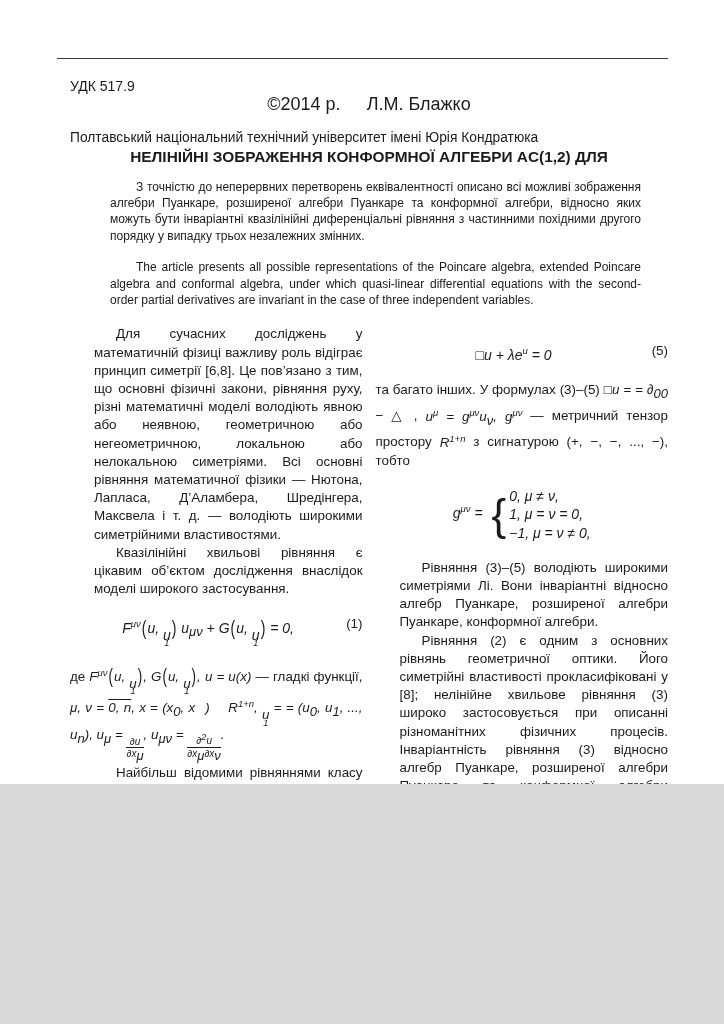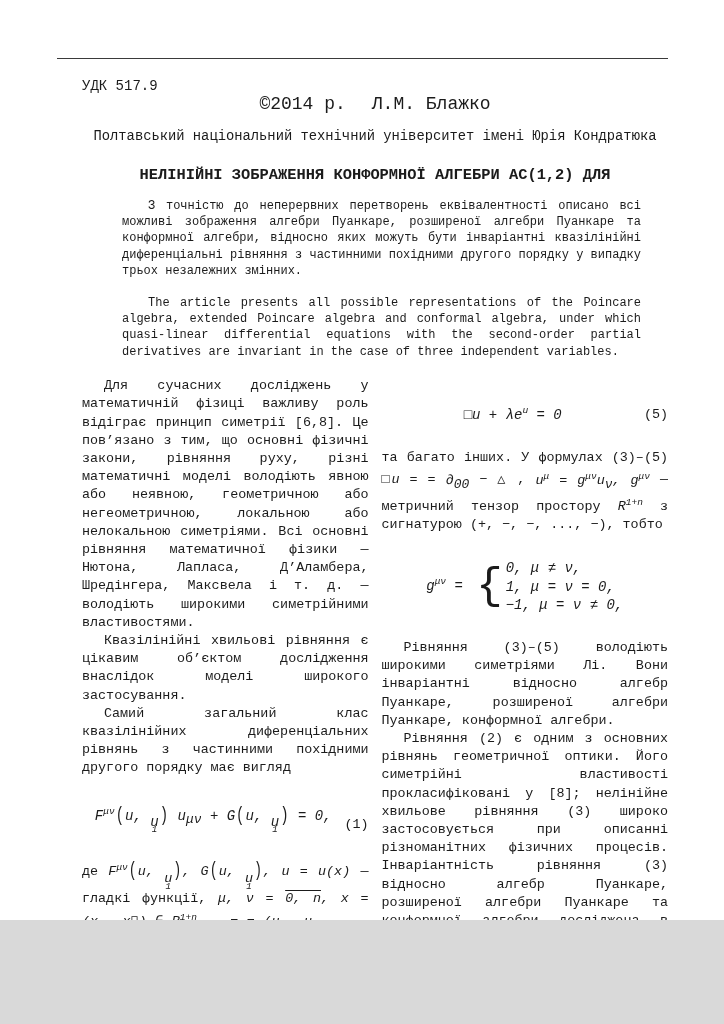--- a/index.html
+++ b/index.html
@@ -1,34 +1,34 @@
 <!DOCTYPE html>
 <html><head>
 <meta charset="utf-8">
 <style>
   html,body{margin:0;padding:0;background:#d9d9d9;}
   .page{
-    width:724px;height:920px;background:#ffffff;position:relative;
-    font-family:Liberation Mono, monospace;color:#1b1b1b;
-    box-sizing:border-box;overflow:hidden;padding-left:12px;
+    width:724px;height:784px;background:#ffffff;position:relative;
+    font-family:Liberation Sans, sans-serif;color:#1b1b1b;
+    box-sizing:border-box;overflow:hidden;
   }
   .toprule{position:absolute;top:58px;left:57px;width:611px;border-top:1.4px solid #3a3a3a;}
   .content{padding:78px 56px 0 70px;}
   .udc{font-size:14px;}
   .copyline{display:flex;justify-content:center;gap:26px;font-size:18px;}
-  .affil{text-align:center;font-size:13.8px;margin-top:15px;}
-  .title{text-align:center;font-weight:bold;font-size:15.4px;line-height:21.5px;margin-top:21px;}
+  .affil{font-size:13.8px;margin-top:15px;}
+  .title{text-align:center;font-weight:bold;font-size:15.4px;line-height:21.5px;margin-top:1px;}
   .abs{margin:11px 27px 0 40px;font-size:12px;line-height:16.4px;text-align:justify;text-indent:26px;}
   .abs.en{margin-top:15px;}
   .cols{display:flex;gap:13px;margin-top:17px;height:592px;overflow:hidden;
         font-size:13.4px;line-height:18.2px;text-align:justify;}
   .col{flex:1;min-width:0;}
   .col p{margin:0;}
-  .col p.ind{text-indent:22px;}
-  .eqrow{display:flex;align-items:flex-end;margin:25px 0;}
+  .col p.ind{text-indent:22px;margin-left:24px;}
+  .eqrow{display:flex;align-items:flex-start;margin:17px 0;}
   .eq{flex:1;text-align:center;font-style:italic;font-size:14px;}
   .eqno{font-style:normal;font-size:13.4px;}
   sup{font-size:9.5px;}
   sub{font-size:13px;}
   .up{font-style:normal;}
   .m{font-style:italic;}
   .bp{display:inline-block;transform:scaleY(1.45);font-style:normal;padding:0 1px;}
   .us{display:inline-flex;flex-direction:column;align-items:center;line-height:.72;vertical-align:-0.5em;}
   .us .s1{font-size:9px;}
   .ov{text-decoration:overline;}
@@ -62,21 +62,20 @@
     </div>
 
     <p class="abs uk">З точністю до неперервних перетворень еквівалентності описано всі можливі зображення алгебри Пуанкаре, розширеної алгебри Пуанкаре та конформної алгебри, відносно яких можуть бути інваріантні квазілінійні диференціальні рівняння з частинними похідними другого порядку у випадку трьох незалежних змінних.</p>
     <p class="abs en">The article presents all possible representations of the Poincare algebra, extended Poincare algebra and conformal algebra, under which quasi-linear differential equations with the second-order partial derivatives are invariant in the case of three independent variables.</p>
 
     <div class="cols">
 
       <div class="col">
         <p class="ind">Для сучасних досліджень у математичній фізиці важливу роль відіграє принцип симетрії [6,8]. Це пов’язано з тим, що основні фізичні закони, рівняння руху, різні математичні моделі володіють явною або неявною, геометричною або негеометричною, локальною або нелокальною симетріями. Всі основні рівняння математичної фізики — Нютона, Лапласа, Д’Аламбера, Шредінгера, Максвела і т. д. — володіють широкими симетрійними властивостями.</p>
         <p class="ind">Квазілінійні хвильові рівняння є цікавим об’єктом дослідження внаслідок моделі широкого застосування.</p>
-        <p class="ind">Самий загальний клас квазілінійних диференціальних рівнянь з частинними похідними другого порядку має вигляд</p>
         <div class="eqrow">
           <span class="eq">F<sup>μν</sup><span class="bp">(</span>u, <span class="us">
                 <span>u</span>
                 <span class="s1">1</span>
               </span><span class="bp">)</span> u<sub>μν</sub> + G<span class="bp">(</span>u, <span class="us">
                 <span>u</span>
                 <span class="s1">1</span>
               </span><span class="bp">)</span> = 0,</span>
           <span class="eqno">(1)</span>
         </div>

